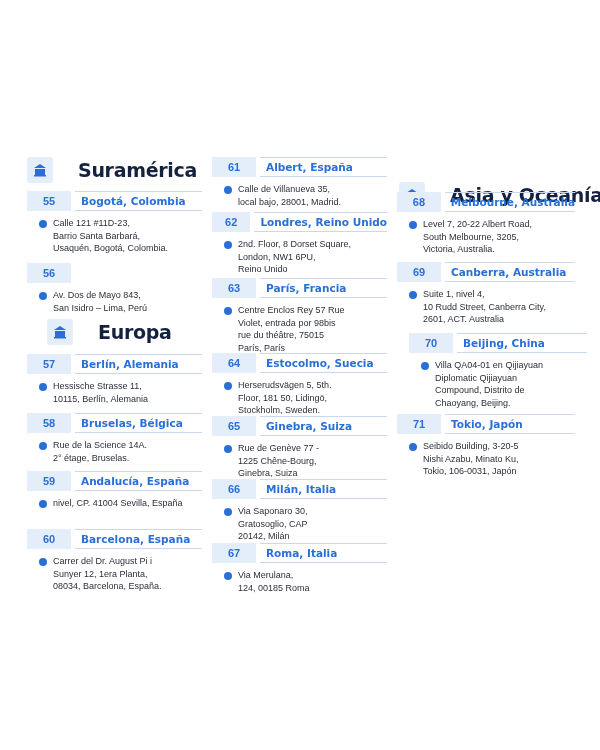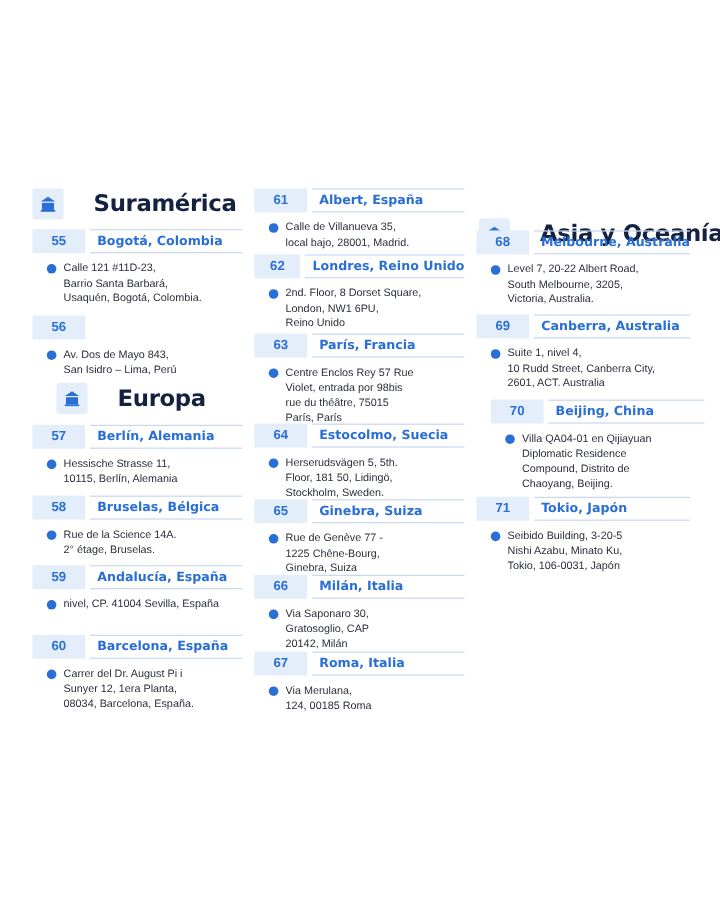--- a/index.html
+++ b/index.html
@@ -263,21 +263,21 @@
 </div>
 <div class="office" style="left:397px;top:333px;width:178px;margin-left:12px;">
   <div class="office-head">
       <span class="office-num">70</span>
       <span class="office-name">Beijing, China</span>
     </div>
   <div class="office-addr">
       <span class="bullet"></span>
       <span class="addr-text">
         <span class="addr-line">Villa QA04-01 en Qijiayuan</span>
-        <span class="addr-line">Diplomatic Residence</span>
+        <span class="addr-line">Diplomatic Qijiayuan</span>
         <span class="addr-line">Compound, Distrito de</span>
         <span class="addr-line">Chaoyang, Beijing.</span>
       </span>
     </div>
 </div>
 <div class="office" style="left:397px;top:414px;width:178px;">
   <div class="office-head">
       <span class="office-num">71</span>
       <span class="office-name">Tokio, Japón</span>
     </div>

